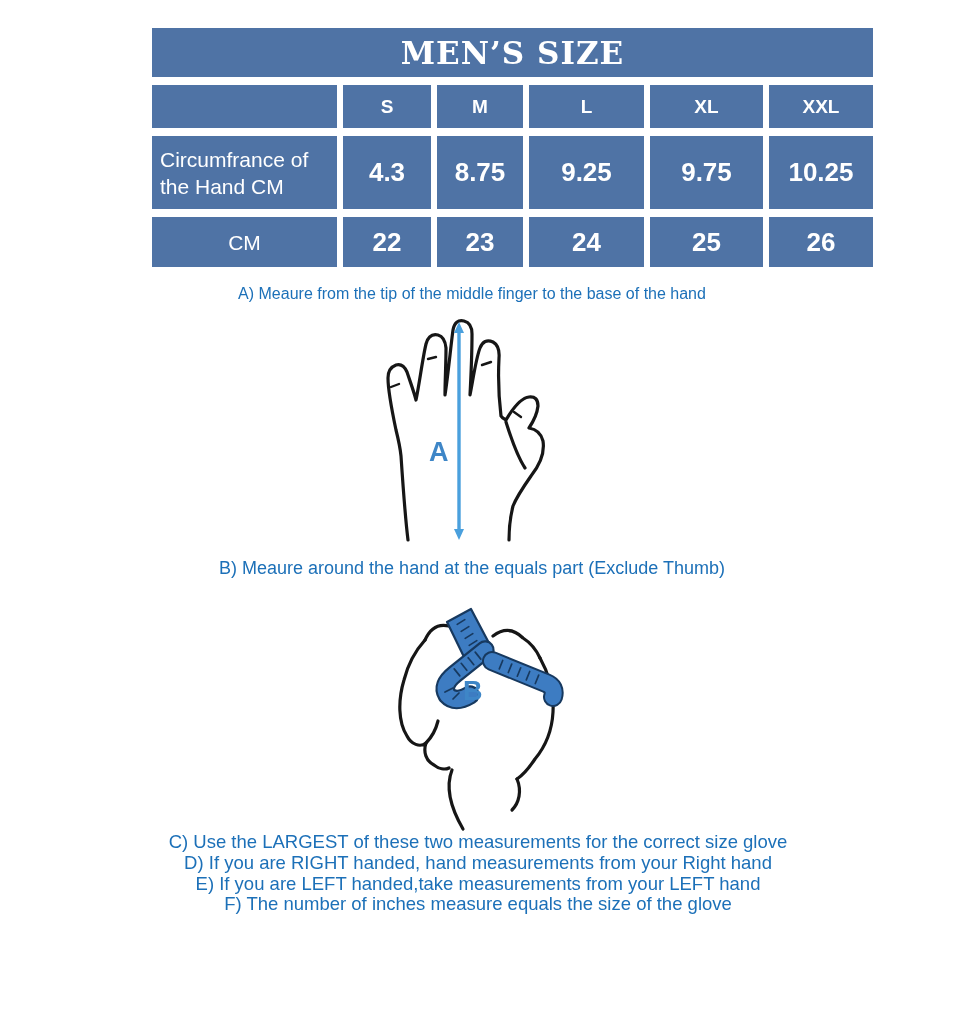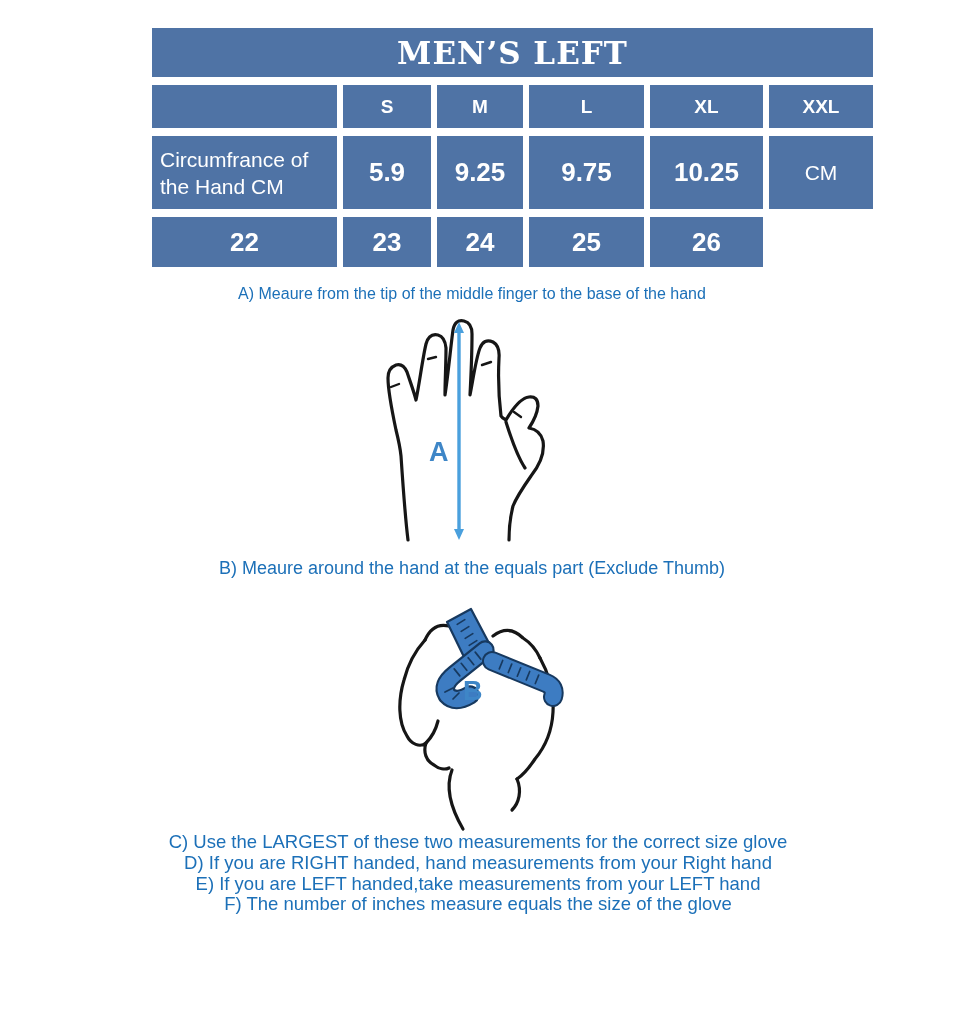--- a/index.html
+++ b/index.html
@@ -60,31 +60,32 @@
   .tape-top{fill:none;stroke:var(--tape-blue);stroke-linecap:round;stroke-linejoin:round;}
   .tape-quad{fill:var(--tape-blue);stroke:var(--tape-dark);stroke-width:2.2;stroke-linejoin:round;}
   .tick{stroke:var(--tape-dark);stroke-width:1.7;stroke-linecap:round;}
 </style>
 </head>
 <body>
 
 <div class="page">
 
   <div class="size-table">
-    <div class="cell title">MEN’S LEFT</div>
+    <div class="cell title">MEN’S SIZE</div>
 
     <div class="cell blank"></div>
     <div class="cell colhead">S</div>
     <div class="cell colhead">M</div>
     <div class="cell colhead">L</div>
     <div class="cell colhead">XL</div>
     <div class="cell colhead">XXL</div>
 
     <div class="cell rowlabel leftalign">Circumfrance of the Hand CM</div>
-    <div class="cell value">5.9</div>
+    <div class="cell value">4.3</div>
+    <div class="cell value">8.75</div>
     <div class="cell value">9.25</div>
     <div class="cell value">9.75</div>
     <div class="cell value">10.25</div>
 
     <div class="cell rowlabel">CM</div>
     <div class="cell value">22</div>
     <div class="cell value">23</div>
     <div class="cell value">24</div>
     <div class="cell value">25</div>
     <div class="cell value">26</div>

